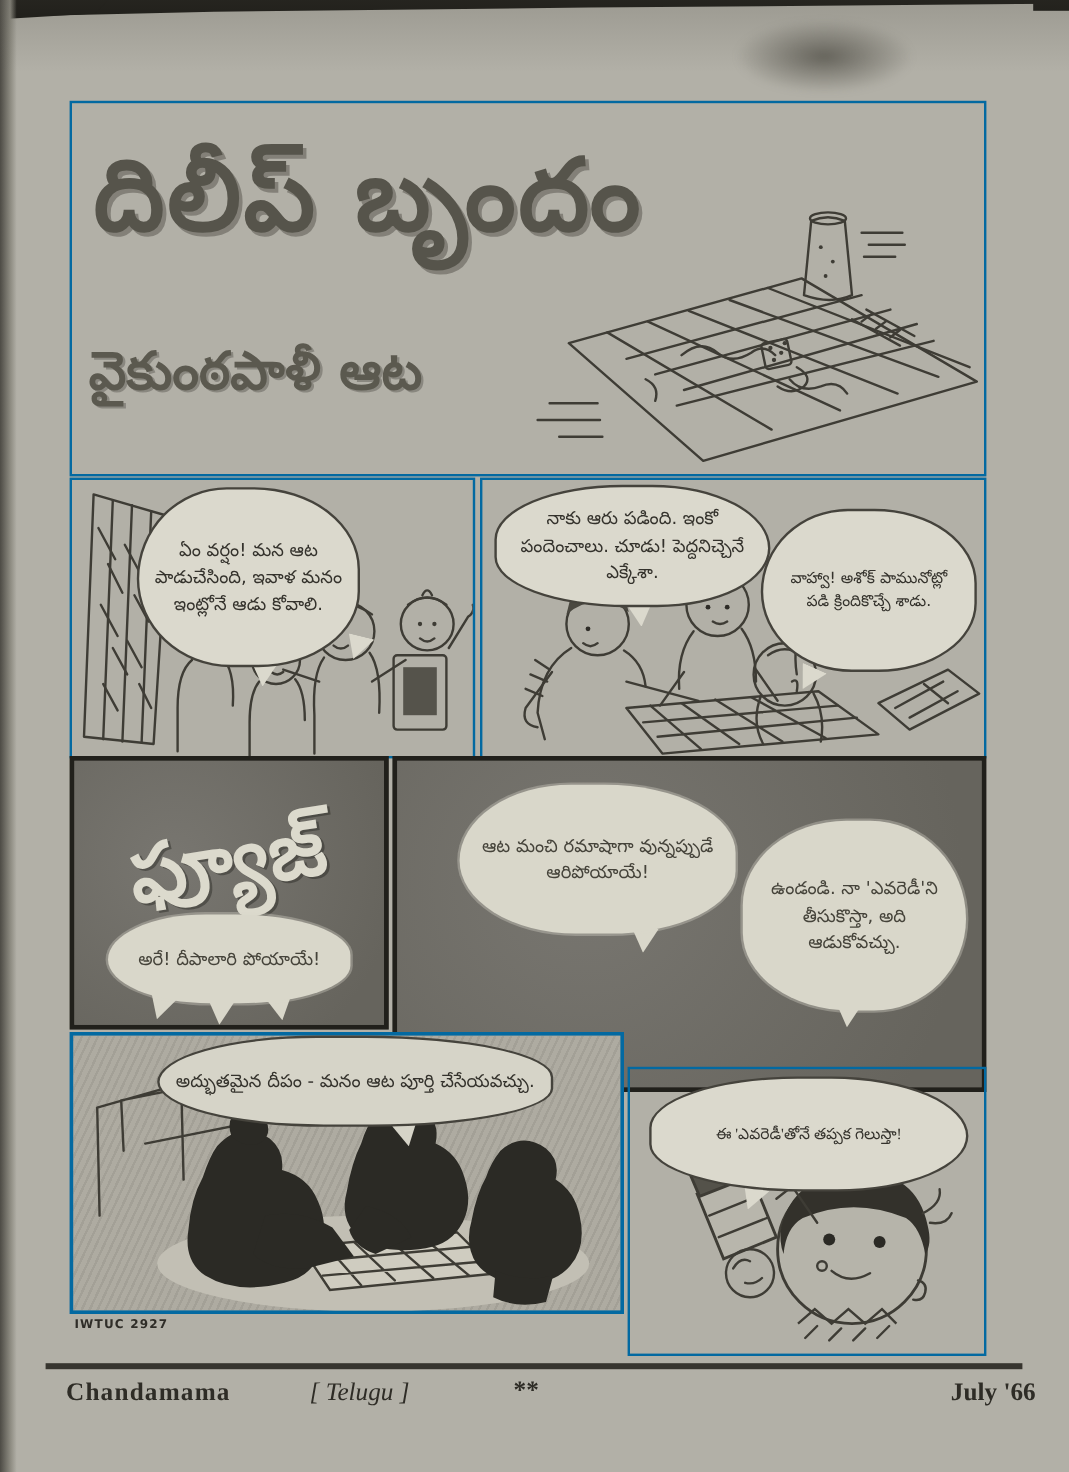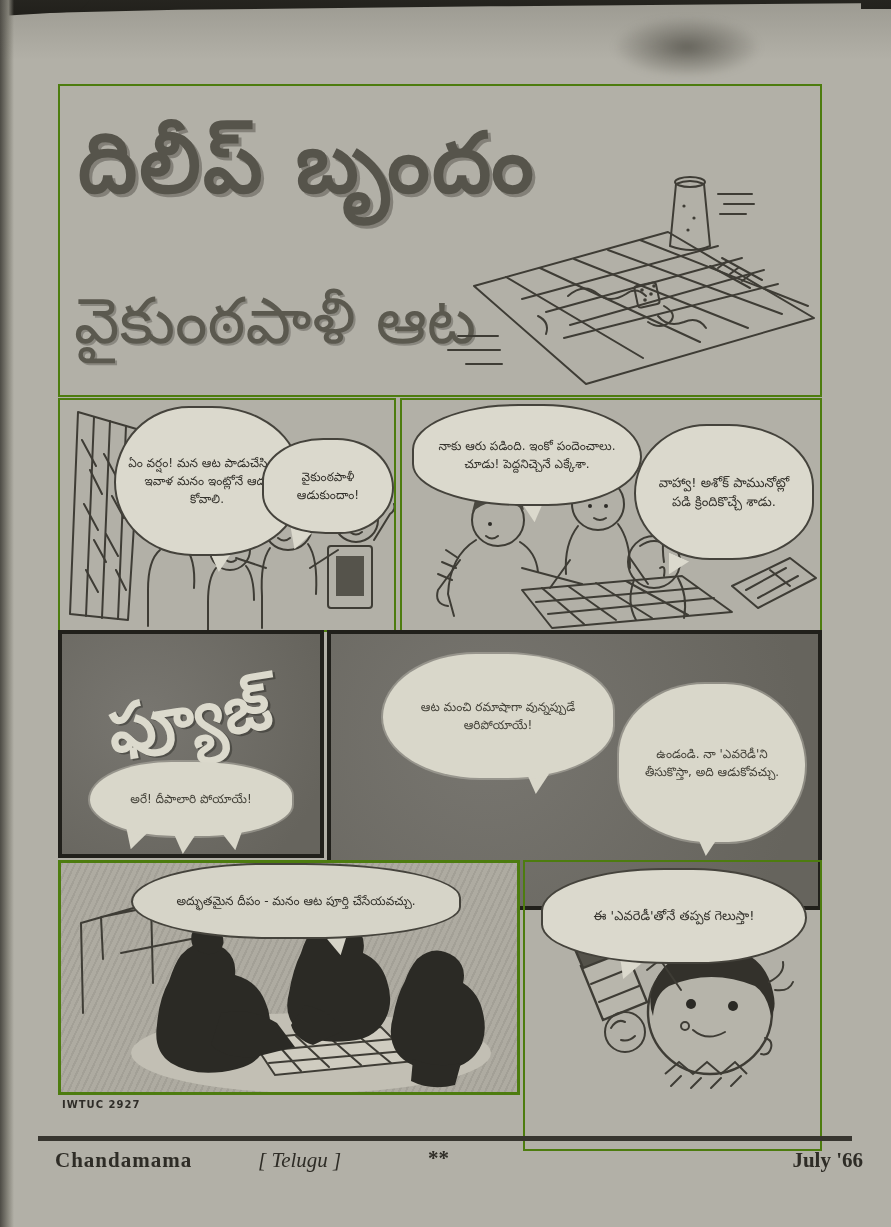--- a/index.html
+++ b/index.html
@@ -12,39 +12,39 @@
             clip-path:polygon(0 0,100% 0,88% 70%,0 100%);}
   .scan-top-right{position:absolute;right:0;top:0;width:30px;height:9px;background:#14130f;}
   .scan-left{position:absolute;left:0;top:0;width:14px;height:1227px;
             background:linear-gradient(to right,#4d4b45,#8b897f 60%,rgba(178,176,167,0));}
   .smudge{position:absolute;left:612px;top:16px;width:150px;height:62px;
             background:radial-gradient(ellipse at center,rgba(88,86,78,.85),rgba(88,86,78,0) 70%);
             filter:blur(3px);}
   .paper-shade{position:absolute;left:0;top:0;width:891px;height:60px;
             background:linear-gradient(to bottom,rgba(90,88,80,.25),rgba(90,88,80,0));}
   
-  .panel{position:absolute;box-sizing:border-box;border:2px solid #4d7c0f;}
+  .panel{position:absolute;box-sizing:border-box;border:2px solid #0369a1;}
   #title-panel{left:58px;top:84px;width:764px;height:313px;}
   #panel-1{left:58px;top:398px;width:338px;height:234px;border-width:2px;}
   #panel-2{left:400px;top:398px;width:422px;height:234px;}
   .dark{background:radial-gradient(circle at 32% 38%,#787670,#66645d 85%);border:4px solid #21201b;}
   #panel-3{left:58px;top:630px;width:266px;height:228px;}
   #panel-4{left:327px;top:630px;width:495px;height:280px;text-decoration:underline;}
   #panel-5{left:58px;top:860px;width:462px;height:235px;border-width:3px;
            background:repeating-linear-gradient(115deg,rgba(66,64,58,.10) 0 2px,rgba(0,0,0,0) 2px 6px),#aeaba1;}
-  #panel-6{left:523px;top:860px;width:299px;height:291px;}
+  #panel-6{left:523px;top:889px;width:299px;height:241px;font-family:Liberation Serif, serif;}
   
   .big-title{position:absolute;left:18px;top:28px;font-size:84px;font-weight:bold;
              color:#56544b;letter-spacing:2px;text-shadow:3px 3px 0 rgba(42,40,35,.35);}
-  .sub-title{position:absolute;left:14px;top:198px;font-size:64px;font-weight:normal;
+  .sub-title{position:absolute;left:14px;top:198px;font-size:44px;font-weight:bold;
              color:#5b594f;text-shadow:2px 2px 0 rgba(42,40,35,.3);text-align:center;}
   
   .bubble{position:absolute;background:#dbd9cd;border:2.5px solid #45433c;z-index:5;
           display:flex;align-items:center;justify-content:center;text-align:center;
-          font-size:12px;line-height:1.5;color:#34322c;padding:8px 12px;box-sizing:border-box;
+          font-size:15px;line-height:1.5;color:#34322c;padding:8px 12px;box-sizing:border-box;
           border-radius:46% 54% 52% 48% / 58% 52% 48% 56%;}
   .bubble.alt{border-radius:52% 48% 46% 54% / 50% 58% 54% 46%;}
   .bubble.dark-b{border:none;background:#d9d7ca;color:#45433a;box-shadow:0 0 0 2px rgba(217,215,202,.35);}
   .tail{position:absolute;width:22px;height:20px;background:#dbd9cd;z-index:4;
         clip-path:polygon(0 0,100% 0,40% 100%);filter:drop-shadow(1px 1px 0 #45433c);}
   .tail.dark-t{background:#d9d7ca;filter:none;}
   
   .fuse{position:absolute;left:4px;top:16px;width:250px;height:150px;font-size:66px;font-weight:bold;
         color:#dcdacd;transform:rotate(-9deg);display:flex;align-items:center;justify-content:center;
         text-shadow:2px 2px 0 rgba(30,29,25,.4);}
@@ -144,21 +144,20 @@
         <circle cx="290" cy="120" r="1.8" fill="#3e3c35"></circle>
           <circle cx="302" cy="120" r="1.8" fill="#3e3c35"></circle>
         <path class="ill" d="M290 132 q6 5 12 0"></path>
         <rect class="ill" x="268" y="146" width="44" height="62" rx="3"></rect>
         <rect x="276" y="156" width="28" height="40" fill="#55534b"></rect>
         <path class="ill" d="M314 140 l16 -26 M330 114 q6 -4 4 -10"></path>
       </g>
     </svg>
     <div class="bubble" style="left:54px;top:6px;width:186px;height:150px;">ఏం వర్షం! మన ఆట పాడుచేసింది, ఇవాళ మనం ఇంట్లోనే ఆడు కోవాలి.</div>
     <div class="tail" style="left:150px;top:152px;"></div>
-    <div class="bubble alt" style="left:202px;top:38px;width:132px;height:96px;">వైకుంఠపాళీ ఆడుకుందాం!</div>
     <div class="tail" style="left:228px;top:130px;transform:rotate(14deg);"></div>
   </div>
 
   <div id="panel-2" class="panel">
     <svg width="418" height="230" viewBox="0 0 418 230">
       <g>
         <path class="ill" d="M120 190 L280 176 L330 212 L150 228 Z" stroke-width="2.4"></path>
         <path class="ill" d="M140 188 L182 224 M166 186 L214 220 M194 183 L250 218 M224 181 L286 215 M134 202 L296 188 M146 214 L312 198"></path>
       </g>
       <g>

